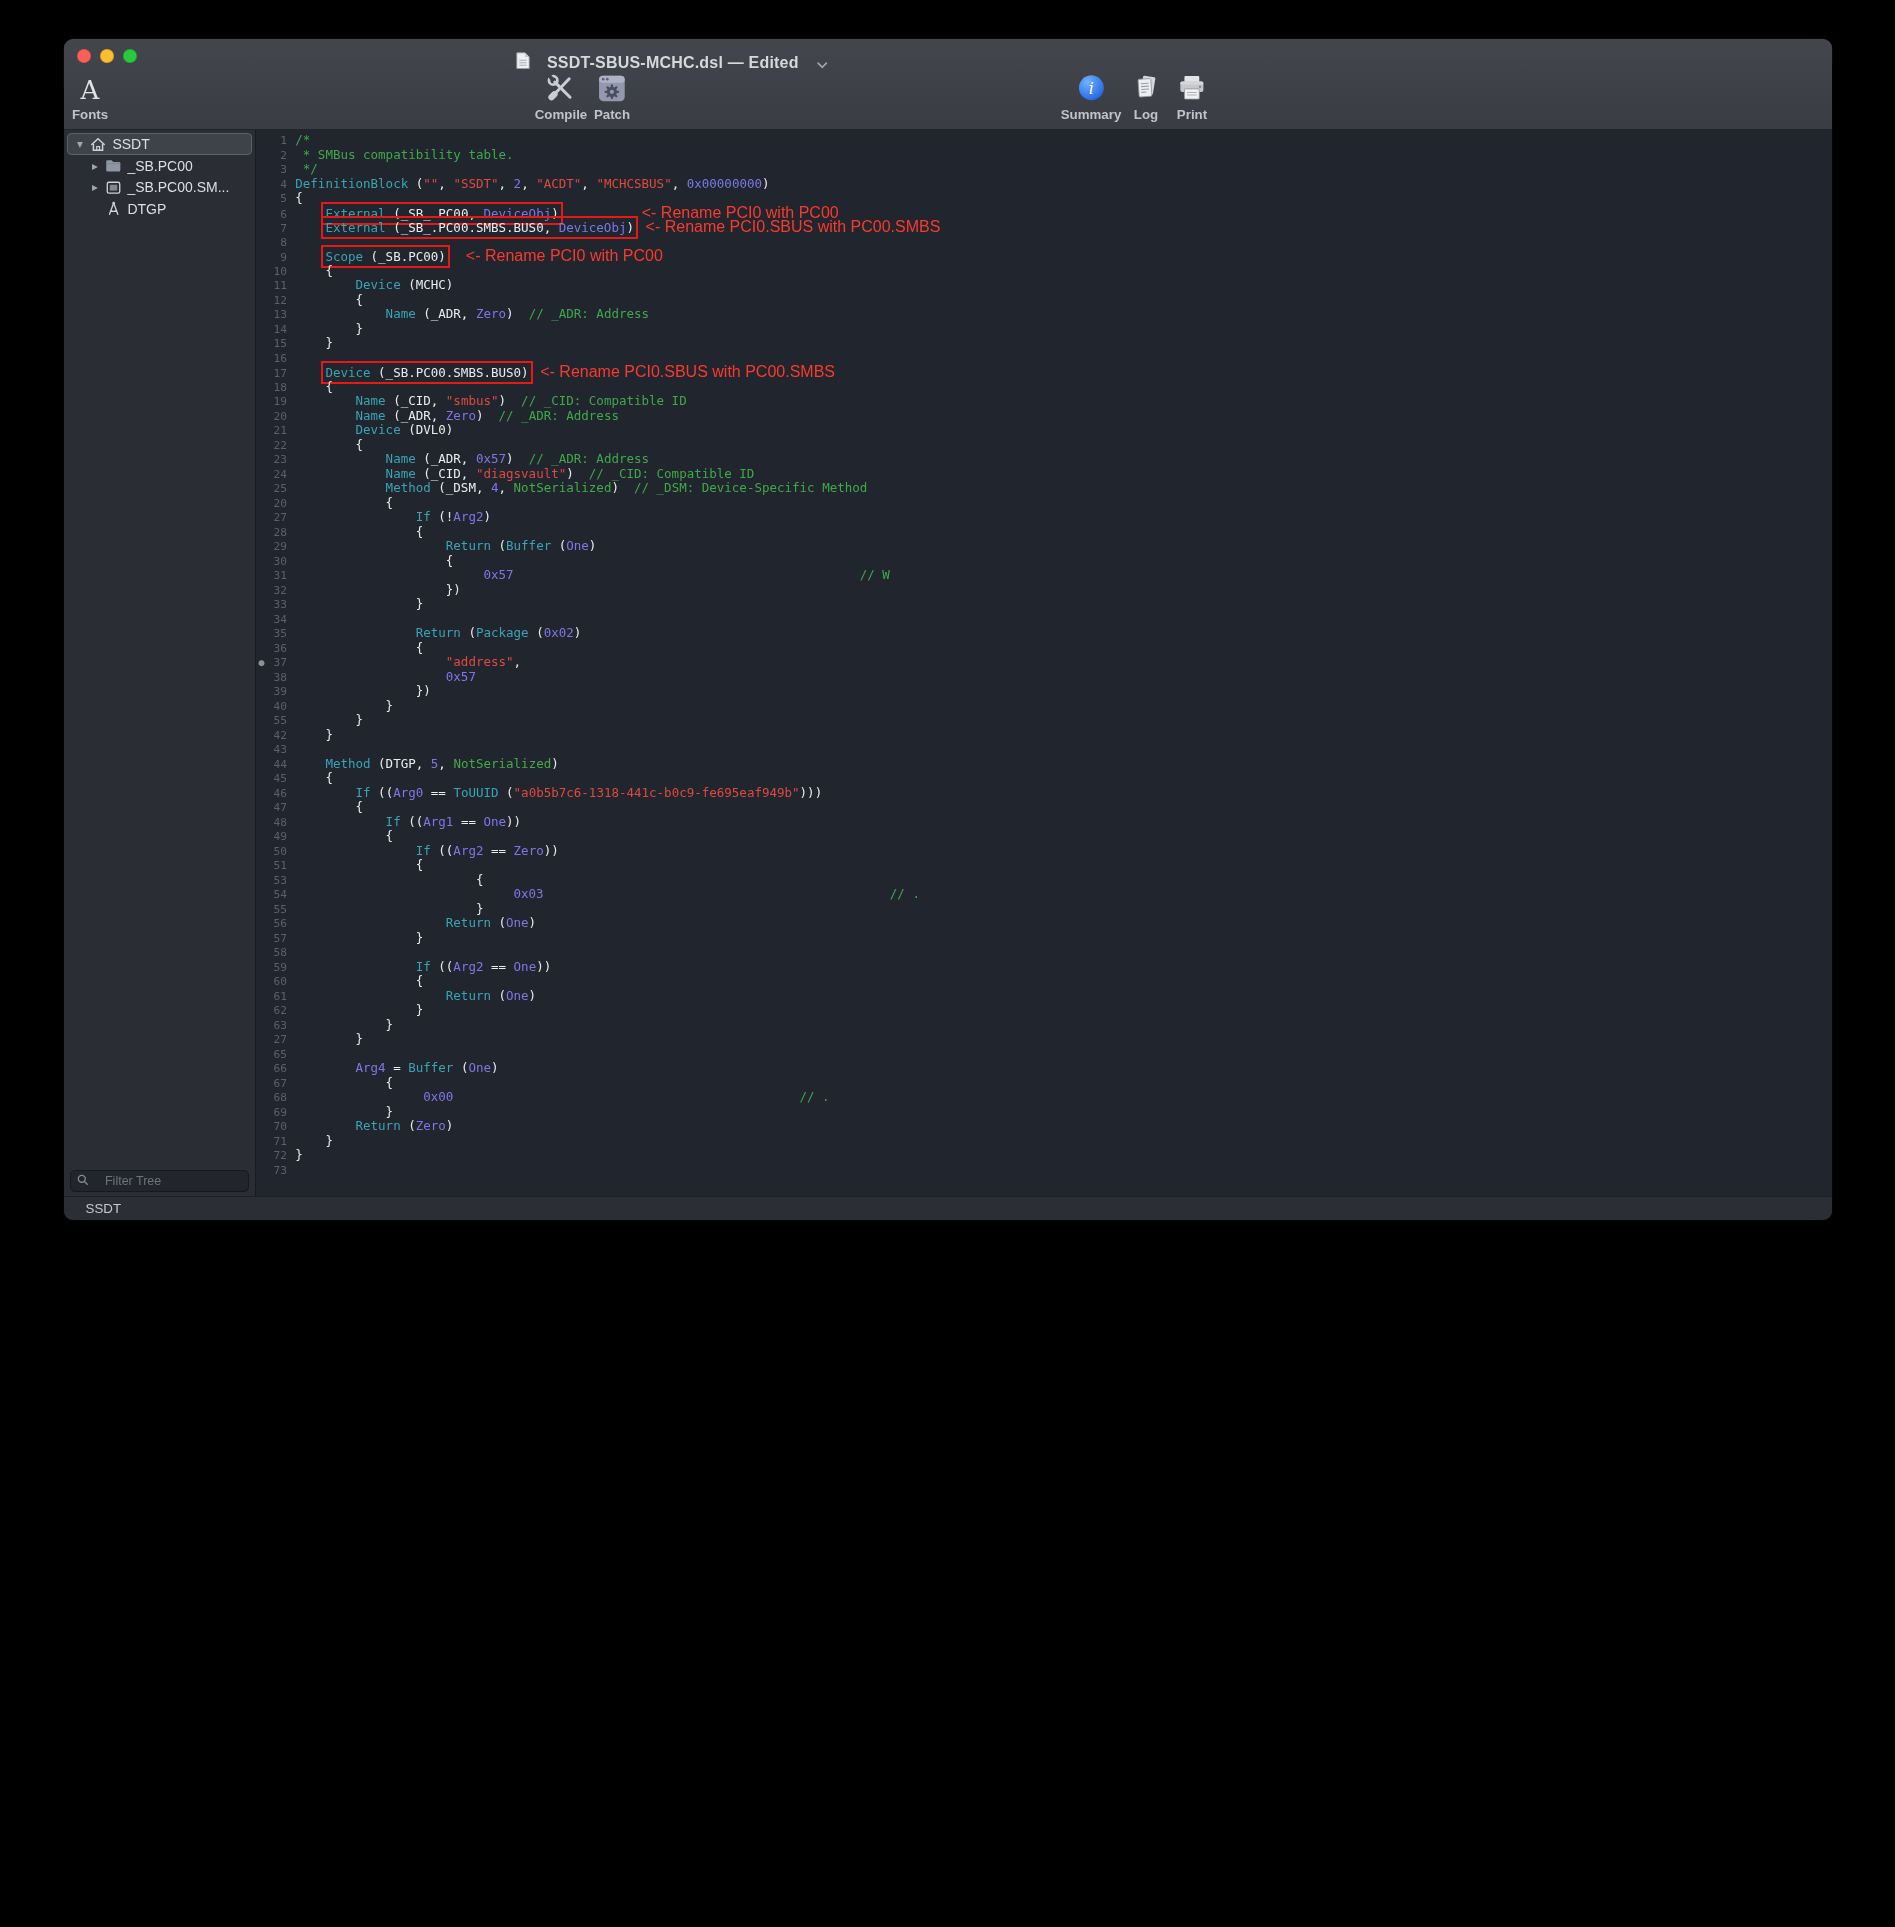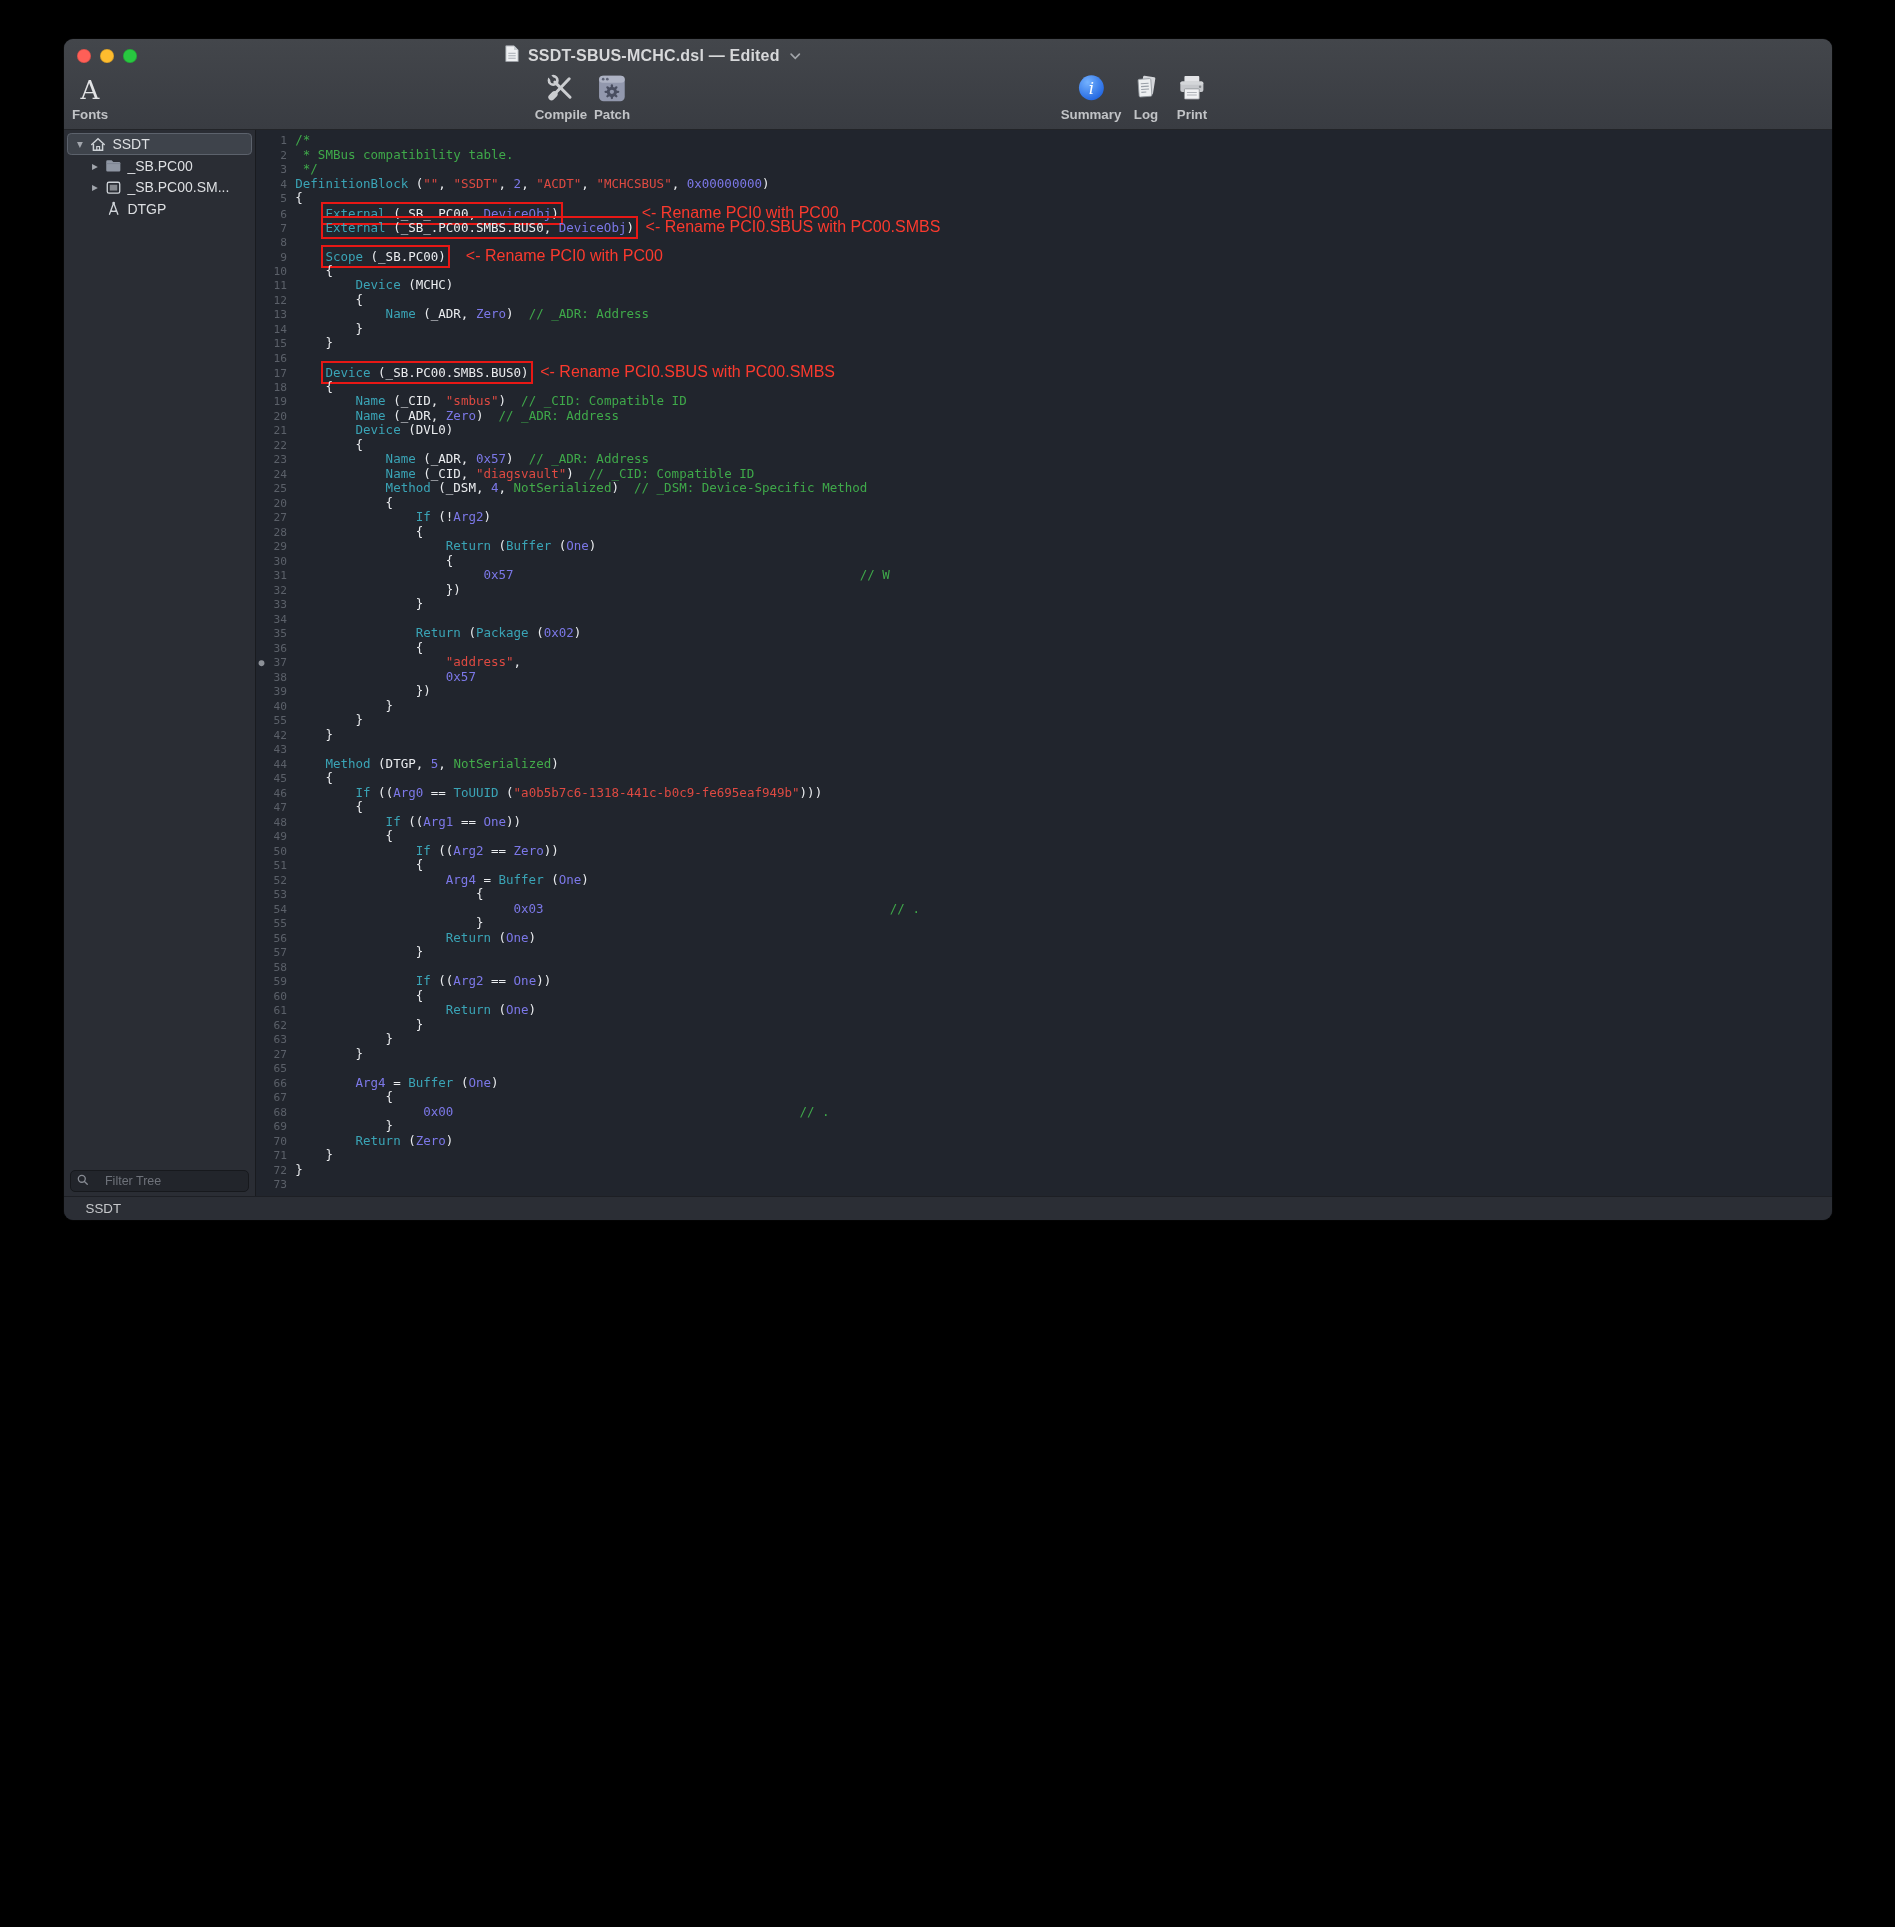--- a/index.html
+++ b/index.html
@@ -10,21 +10,21 @@
             border-radius:9.1px; overflow:hidden; background:#20242c;
             box-shadow:0 25px 58px rgba(0,0,0,.65), 0 0 0 0.8px #0a0a0a; }
 
   
   .chrome { position:relative; height:91px; background:linear-gradient(#43464b,#393c42);
             border-bottom:0.8px solid #222428; }
   .titlebar { position:relative; height:33px; }
   .traffic { position:absolute; left:12.5px; top:10px; display:flex; gap:9.1px; }
   .tl { width:14px; height:14px; border-radius:50%; box-shadow:inset 0 0 0 0.8px rgba(0,0,0,.15); cursor:default; }
   .tl.close{background:#ff5f57}.tl.min{background:#febc2e}.tl.zoom{background:#28c840}
-  .titleblock { position:absolute; left:441px; top:0; height:33px; display:flex; align-items:center; gap:9px; }
+  .titleblock { position:absolute; left:452px; top:0; height:33px; display:flex; align-items:flex-end; gap:17px; }
   .title { font-size:16px; font-weight:bold; color:#d7d8da; letter-spacing:0.2px; white-space:nowrap; }
 
   .tb-btn { position:absolute; top:33px; transform:translateX(-50%);
             display:flex; flex-direction:column; align-items:center; cursor:default; }
   .tb-iconbox { height:35px; display:flex; align-items:center; justify-content:center; }
   .tb-label { font-size:13.3px; color:#c1c3c6; margin-top:0; white-space:nowrap;font-weight:bold; }
   .fonts-a { font-family:"DejaVu Serif",serif; font-size:26px; color:#e2e3e5; line-height:1; }
 
   
   .content { position:absolute; top:91px; bottom:24px; left:0; right:0; display:flex; }
@@ -299,21 +299,20 @@
           <div class="line"><span class="ln">42</span><span class="codetext">    <span class="tok-p">}</span></span></div>
           <div class="line"><span class="ln">43</span><span class="codetext"></span></div>
           <div class="line"><span class="ln">44</span><span class="codetext">    <span class="tok-k">Method</span><span class="tok-p"> (DTGP, </span><span class="tok-n">5</span><span class="tok-p">, </span><span class="tok-g">NotSerialized</span><span class="tok-p">)</span></span></div>
           <div class="line"><span class="ln">45</span><span class="codetext">    <span class="tok-p">{</span></span></div>
           <div class="line"><span class="ln">46</span><span class="codetext">        <span class="tok-k">If</span><span class="tok-p"> ((</span><span class="tok-n">Arg0</span><span class="tok-p"> == </span><span class="tok-k">ToUUID</span><span class="tok-p"> (</span><span class="tok-s">"a0b5b7c6-1318-441c-b0c9-fe695eaf949b"</span><span class="tok-p">)))</span></span></div>
           <div class="line"><span class="ln">47</span><span class="codetext">        <span class="tok-p">{</span></span></div>
           <div class="line"><span class="ln">48</span><span class="codetext">            <span class="tok-k">If</span><span class="tok-p"> ((</span><span class="tok-n">Arg1</span><span class="tok-p"> == </span><span class="tok-n">One</span><span class="tok-p">))</span></span></div>
           <div class="line"><span class="ln">49</span><span class="codetext">            <span class="tok-p">{</span></span></div>
           <div class="line"><span class="ln">50</span><span class="codetext">                <span class="tok-k">If</span><span class="tok-p"> ((</span><span class="tok-n">Arg2</span><span class="tok-p"> == </span><span class="tok-n">Zero</span><span class="tok-p">))</span></span></div>
           <div class="line"><span class="ln">51</span><span class="codetext">                <span class="tok-p">{</span></span></div>
-          <div class="line"><span class="ln">52</span><span class="codetext">                    <span class="tok-n">Arg4</span><span class="tok-p"> = </span><span class="tok-k">Buffer</span><span class="tok-p"> (</span><span class="tok-n">One</span><span class="tok-p">)</span></span></div>
           <div class="line"><span class="ln">53</span><span class="codetext">                        <span class="tok-p">{</span></span></div>
           <div class="line"><span class="ln">54</span><span class="codetext">                             <span class="tok-n">0x03</span>                                              <span class="tok-c">// .</span></span></div>
           <div class="line"><span class="ln">55</span><span class="codetext">                        <span class="tok-p">}</span></span></div>
           <div class="line"><span class="ln">56</span><span class="codetext">                    <span class="tok-k">Return</span><span class="tok-p"> (</span><span class="tok-n">One</span><span class="tok-p">)</span></span></div>
           <div class="line"><span class="ln">57</span><span class="codetext">                <span class="tok-p">}</span></span></div>
           <div class="line"><span class="ln">58</span><span class="codetext"></span></div>
           <div class="line"><span class="ln">59</span><span class="codetext">                <span class="tok-k">If</span><span class="tok-p"> ((</span><span class="tok-n">Arg2</span><span class="tok-p"> == </span><span class="tok-n">One</span><span class="tok-p">))</span></span></div>
           <div class="line"><span class="ln">60</span><span class="codetext">                <span class="tok-p">{</span></span></div>
           <div class="line"><span class="ln">61</span><span class="codetext">                    <span class="tok-k">Return</span><span class="tok-p"> (</span><span class="tok-n">One</span><span class="tok-p">)</span></span></div>
           <div class="line"><span class="ln">62</span><span class="codetext">                <span class="tok-p">}</span></span></div>

